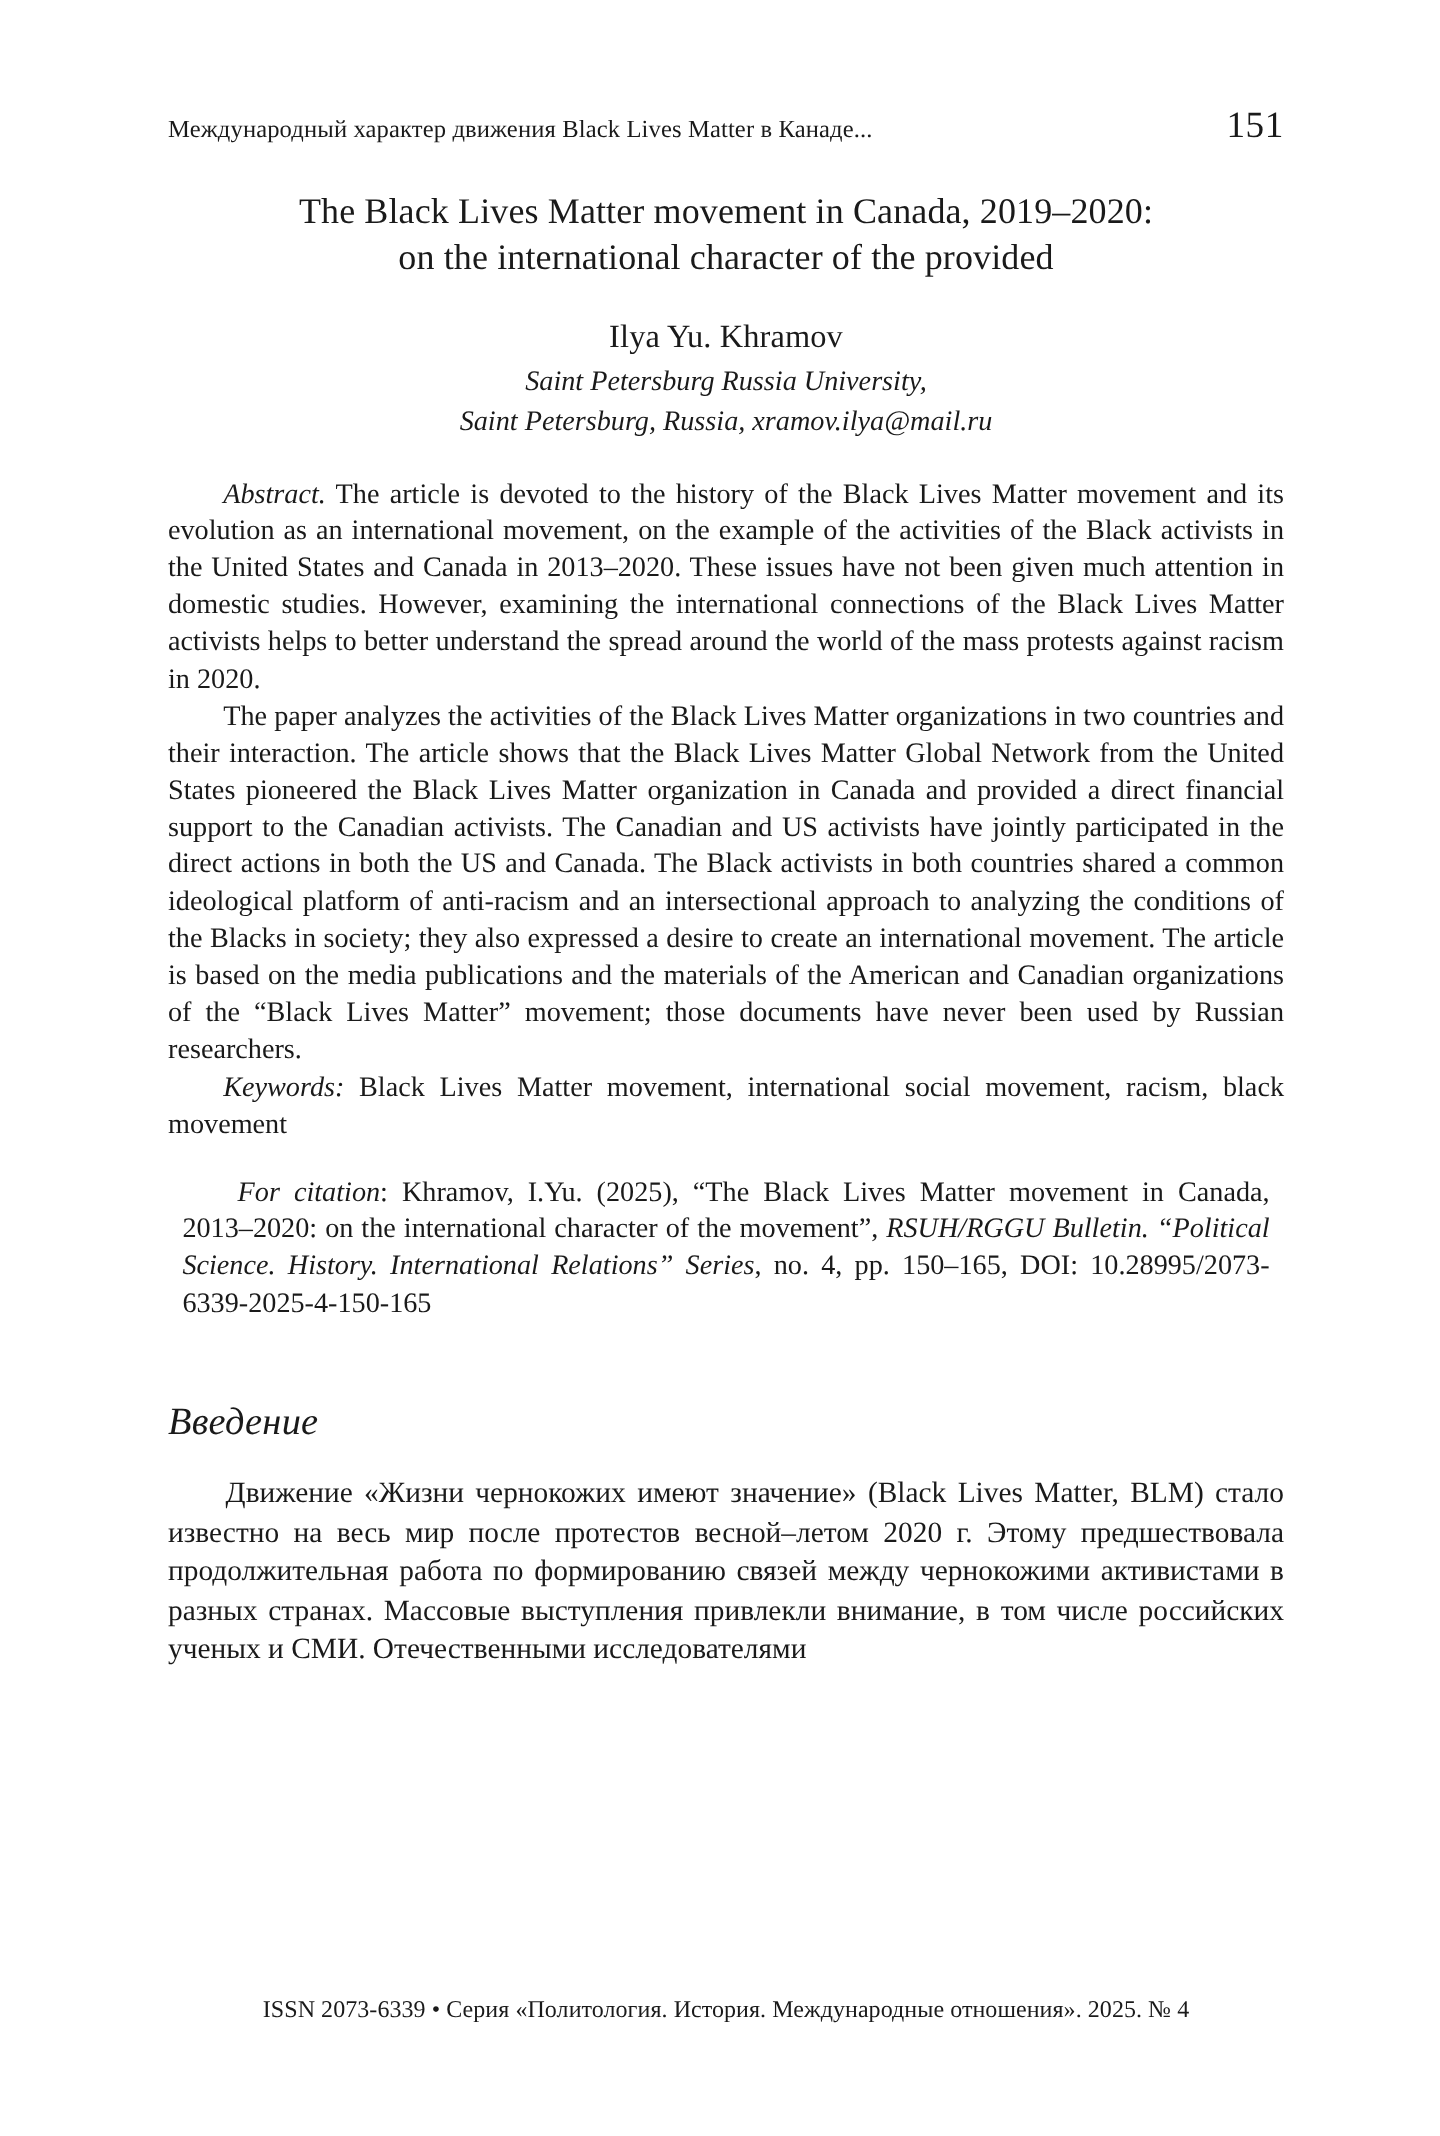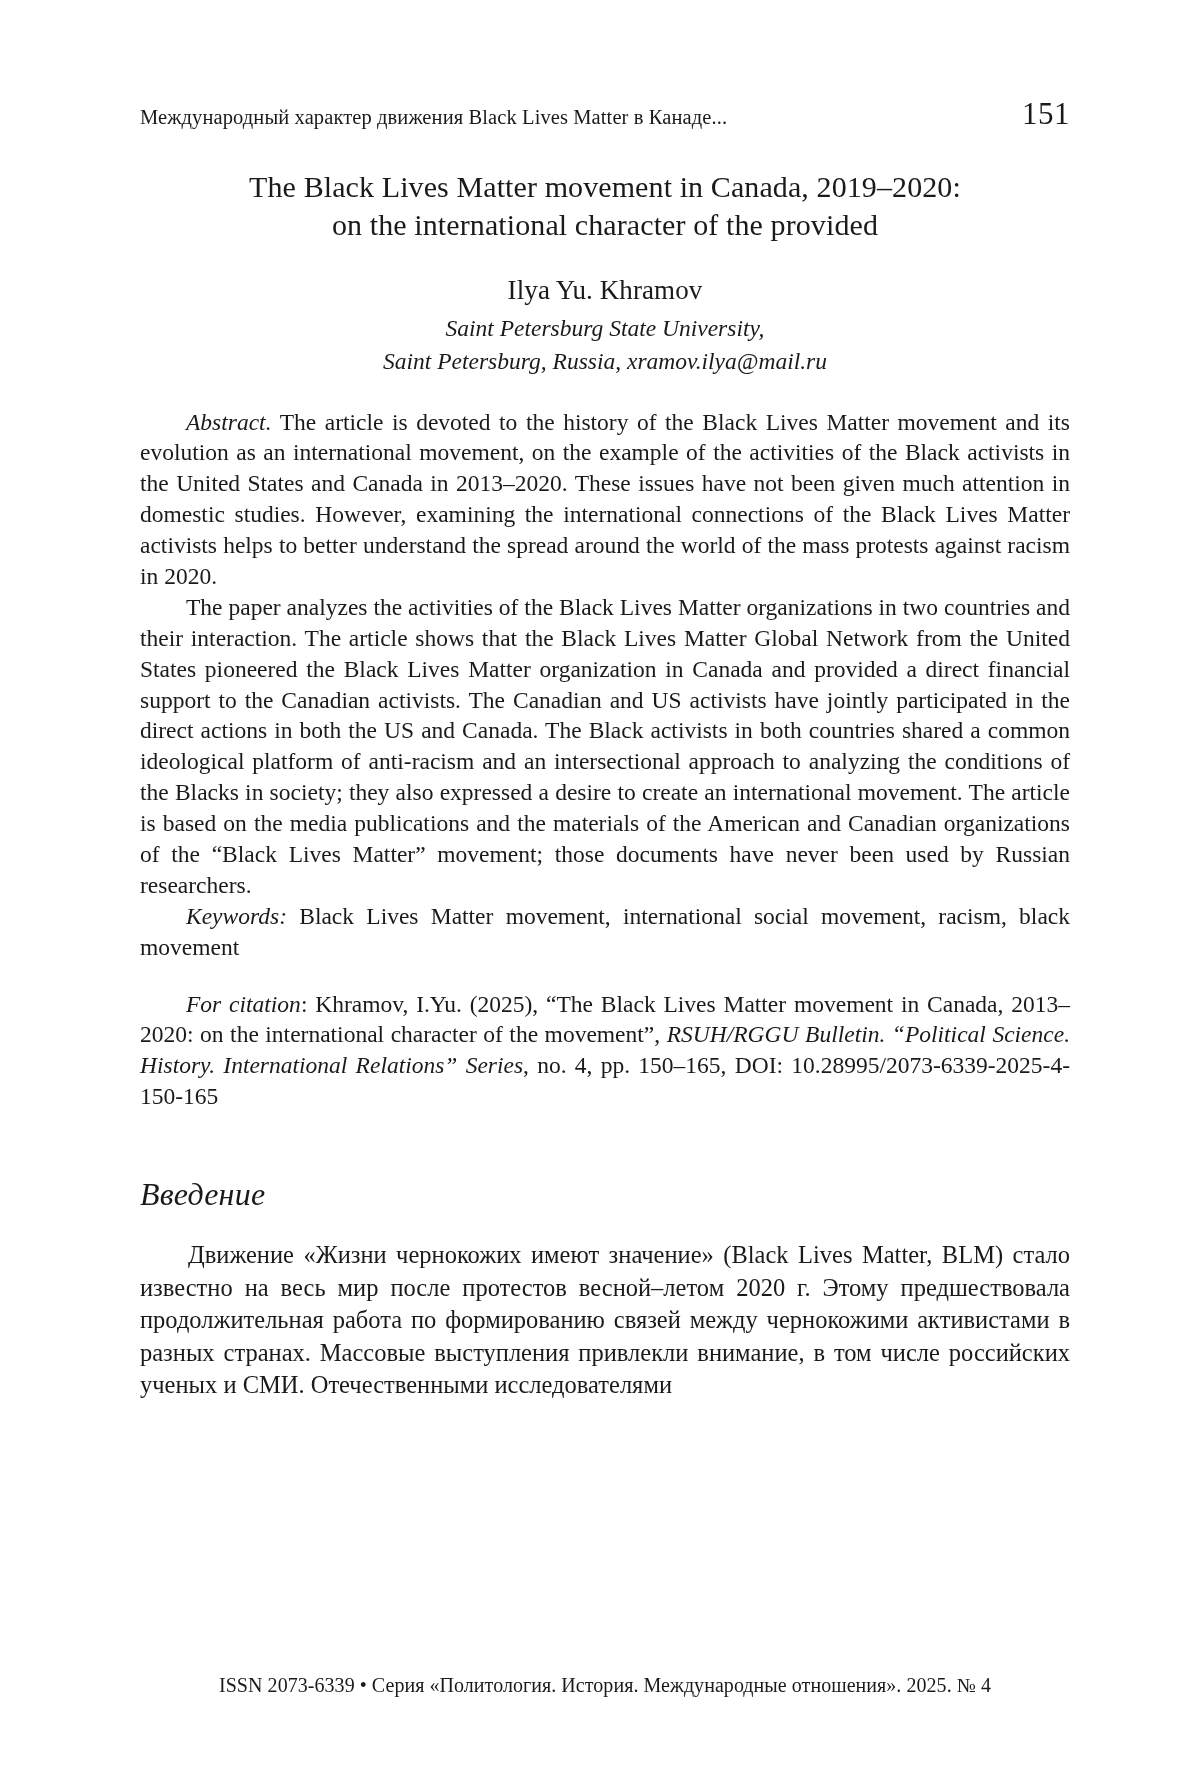--- a/index.html
+++ b/index.html
@@ -10,21 +10,21 @@
   body {
     width: 1200px;
     height: 1780px;
     font-family: "Liberation Serif", "DejaVu Serif", serif;
     color: #1a1a1a;
     position: relative;
     overflow: hidden;
   }
   .page {
     position: absolute;
-    left: 0; top: 10px;
+    left: 0; top: 0;
     width: 1200px;
     height: 1277px;
     box-sizing: border-box;
     padding: 15px;
   }
   .content {
     position: absolute;
     left: 140px;
     top: 0;
     width: 930px;
@@ -101,21 +101,21 @@
     font-style: italic;
   }
 
   .citation {
     margin-top: 26px;
     font-size: 23.5px;
     line-height: 1.315;
     text-align: justify;
   }
   .citation p {
-    margin: 0;
+    margin: 12px;
     text-indent: 46px;
   }
   .cit-label { font-style: italic; }
   .cit-italic { font-style: italic; }
 
   
   .section-heading {
     margin-top: 64px;
     font-style: italic;
     font-size: 32px;
@@ -158,21 +158,21 @@
     </div>
 
     <h1 class="article-title">
       <span>The Black Lives Matter movement in Canada, 2019–2020:</span><br>
       <span>on the international character of the provided</span>
     </h1>
 
     <div class="author">Ilya Yu. Khramov</div>
 
     <div class="affiliation">
-      <span>Saint Petersburg State University,</span><br>
+      <span>Saint Petersburg Russia University,</span><br>
       <span>Saint Petersburg, Russia, xramov.ilya@mail.ru</span>
     </div>
 
     <div class="abstract">
       <p><span class="lead">Abstract.</span><span> The article is devoted to the history of the Black Lives Matter movement and its evolution as an international movement, on the example of the activities of the Black activists in the United States and Canada in 2013–2020. These issues have not been given much attention in domestic studies. However, examining the international connections of the Black Lives Matter activists helps to better understand the spread around the world of the mass protests against racism in 2020.</span></p>
       <p>The paper analyzes the activities of the Black Lives Matter organizations in two countries and their interaction. The article shows that the Black Lives Matter Global Network from the United States pioneered the Black Lives Matter organization in Canada and provided a direct financial support to the Canadian activists. The Canadian and US activists have jointly participated in the direct actions in both the US and Canada. The Black activists in both countries shared a common ideological platform of anti-racism and an intersectional approach to analyzing the conditions of the Blacks in society; they also expressed a desire to create an international movement. The article is based on the media publications and the materials of the American and Canadian organizations of the “Black Lives Matter” movement; those documents have never been used by Russian researchers.</p>
     </div>
 
     <div class="keywords">
       <p><span class="kw-label">Keywords:</span><span> Black Lives Matter movement, international social movement, racism, black movement</span></p>

